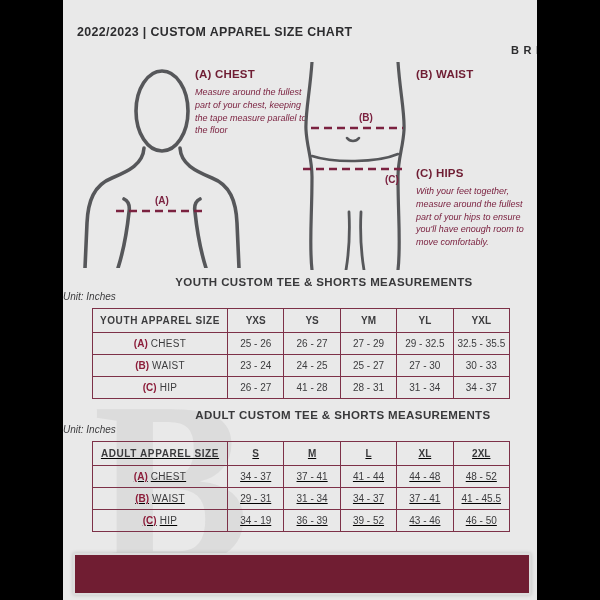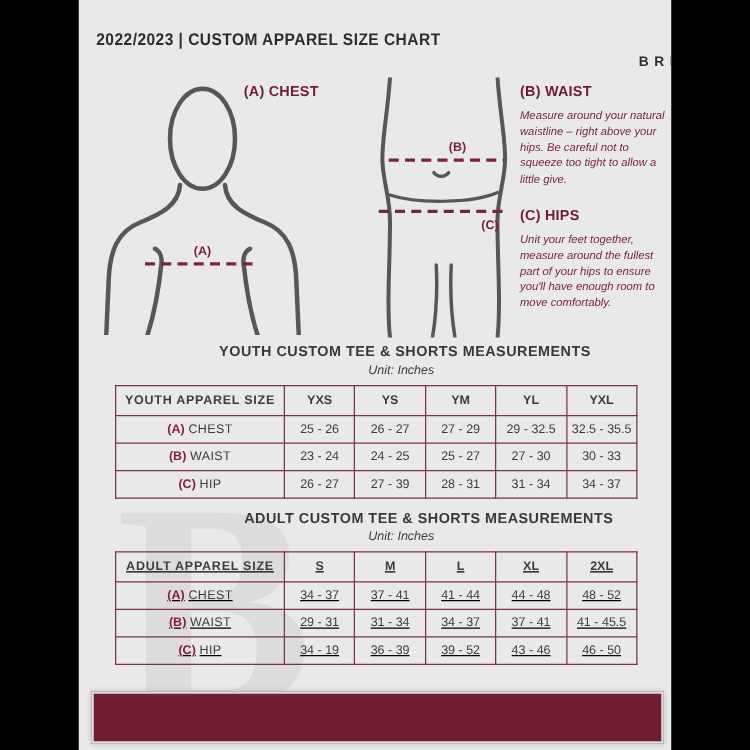--- a/index.html
+++ b/index.html
@@ -40,21 +40,21 @@
   .guide-title{font-size:11.5px;font-weight:bold;color:#6f1d33;margin:0 0 6px 0;letter-spacing:.2px;}
   .guide-body{
     font-size:9px;font-style:italic;color:#7b2240;line-height:1.42;margin:0;font-weight:500;
   }
   
   .section-title{
     position:absolute;left:0;width:522px;text-align:center;
     font-size:11.5px;font-weight:bold;color:#39393b;letter-spacing:.4px;
   }
   .section-unit{
-    position:absolute;left:0;width:516px;text-align:center;
+    position:absolute;left:0;width:516px;
     font-size:10px;font-style:italic;color:#3c3c3e;font-weight:500;
   }
   table.size-table{
     position:absolute;left:29px;width:418px;
     border-collapse:collapse;table-layout:fixed;background:transparent;
   }
   table.size-table th,table.size-table td{
     border:1px solid #7d3148;height:21px;padding:0;
     font-size:10px;color:#3c3c3e;text-align:center;vertical-align:middle;
   }
@@ -110,20 +110,21 @@
               <path d="M41,137 C45,139 47,144 46,150 C44,169 41,187 35,206"></path>
               <path d="M117,137 C113,139 111,144 112,150 C114,169 117,187 123,206"></path>
             </g>
             <line x1="33" y1="149" x2="123" y2="149" stroke="#7b2240" stroke-width="2.6" stroke-dasharray="8 5"></line>
             <text class="svg-label" x="72" y="142">(A)</text>
           </svg>
         </div>
 
         <div class="guide-block" style="left:132px;top:10px;width:112px;">
           <p class="guide-title">(A) CHEST</p>
+          <p class="guide-body">Measure around the fullest part of your chest, keeping the tape measure parallel to the floor</p>
         </div>
 
         <div class="fig" style="left:236px;top:4px;">
           <svg width="112" height="208" viewBox="0 0 112 208">
             <g fill="none" stroke="#56575a" stroke-width="3.2" stroke-linecap="round">
               <path d="M13,0 C11,30 6,52 7,68 C8,86 13,96 13,115 C13,155 10,182 13,208"></path>
               <path d="M99,0 C101,30 106,52 105,68 C104,86 99,96 99,115 C99,155 102,182 99,208"></path>
               <path d="M13,94 C34,101 78,101 99,92" stroke-width="2.6"></path>
               <path d="M50,150 C51,170 50,190 47,208" stroke-width="2.8"></path>
               <path d="M62,150 C61,170 62,190 65,208" stroke-width="2.8"></path>
@@ -131,26 +132,25 @@
             </g>
             <line x1="12" y1="66" x2="104" y2="66" stroke="#7b2240" stroke-width="2.6" stroke-dasharray="8 5"></line>
             <line x1="4" y1="107" x2="108" y2="107" stroke="#7b2240" stroke-width="2.6" stroke-dasharray="8 5"></line>
             <text class="svg-label" x="60" y="59">(B)</text>
             <text class="svg-label" x="86" y="121">(C)</text>
           </svg>
         </div>
 
         <div class="guide-block" style="left:353px;top:10px;width:118px;">
           <p class="guide-title">(B) WAIST</p>
-          <p class="guide-body">Measure around your natural waistline – right above your hips. Be careful not to squeeze too tight to allow a little give.</p>
         </div>
 
         <div class="guide-block" style="left:353px;top:109px;width:118px;">
           <p class="guide-title">(C) HIPS</p>
-          <p class="guide-body">Unit your feet together, measure around the fullest part of your hips to ensure you'll have enough room to move comfortably.</p>
+          <p class="guide-body">With your feet together, measure around the fullest part of your hips to ensure you'll have enough room to move comfortably.</p>
         </div>
       </div>
 
       <div class="section-title" style="top:276px;">YOUTH CUSTOM TEE &amp; SHORTS MEASUREMENTS</div>
       <div class="section-unit" style="top:291px;">Unit: Inches</div>
 
       <table class="size-table" style="top:308px;">
         <tbody>
             <tr>
           <th class="size-col">YOUTH APPAREL SIZE</th>
@@ -172,21 +172,21 @@
           <td class="rowlabel"><span class="key">(B)</span><span class="lbl">WAIST</span></td>
           <td>23 - 24</td>
           <td>24 - 25</td>
           <td>25 - 27</td>
           <td>27 - 30</td>
           <td>30 - 33</td>
         </tr>
         <tr>
           <td class="rowlabel"><span class="key">(C)</span><span class="lbl">HIP</span></td>
           <td>26 - 27</td>
-          <td>27 - 39</td>
+          <td>41 - 28</td>
           <td>28 - 31</td>
           <td>31 - 34</td>
           <td>34 - 37</td>
         </tr>
       </tbody>
         </table>
 
       <div class="section-title" style="top:409px;padding-left:19px;">ADULT CUSTOM TEE &amp; SHORTS MEASUREMENTS</div>
       <div class="section-unit" style="top:424px;">Unit: Inches</div>
 

